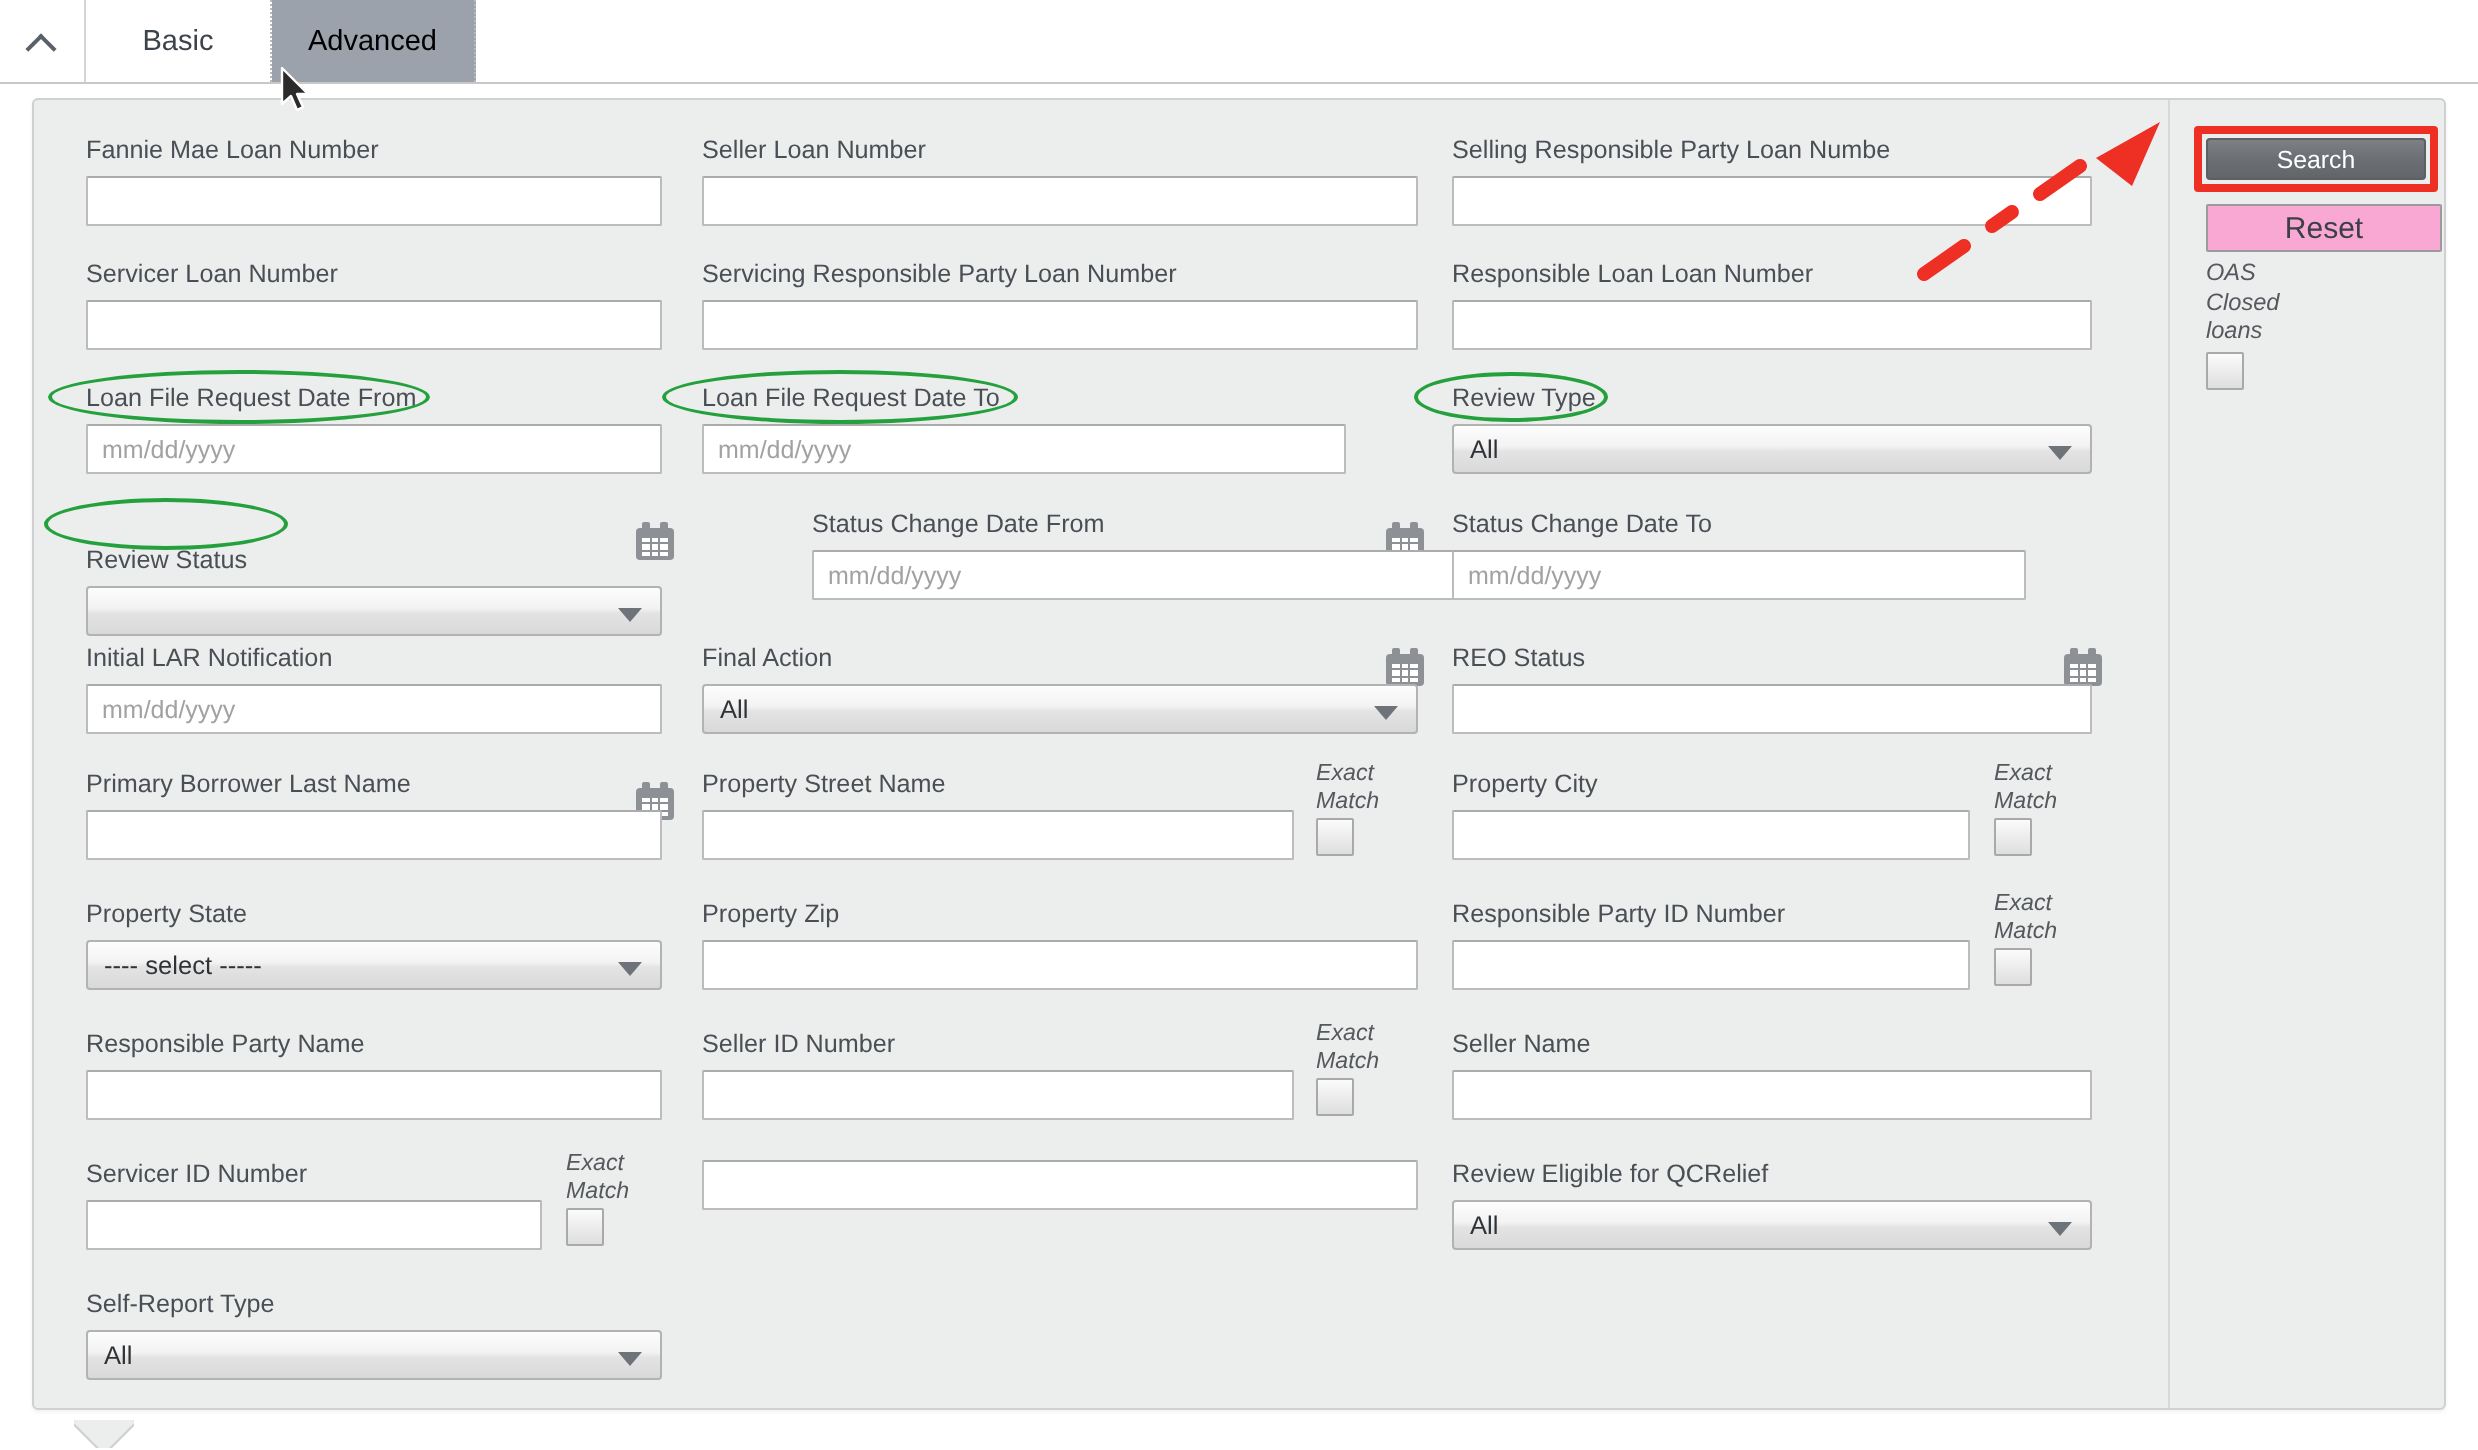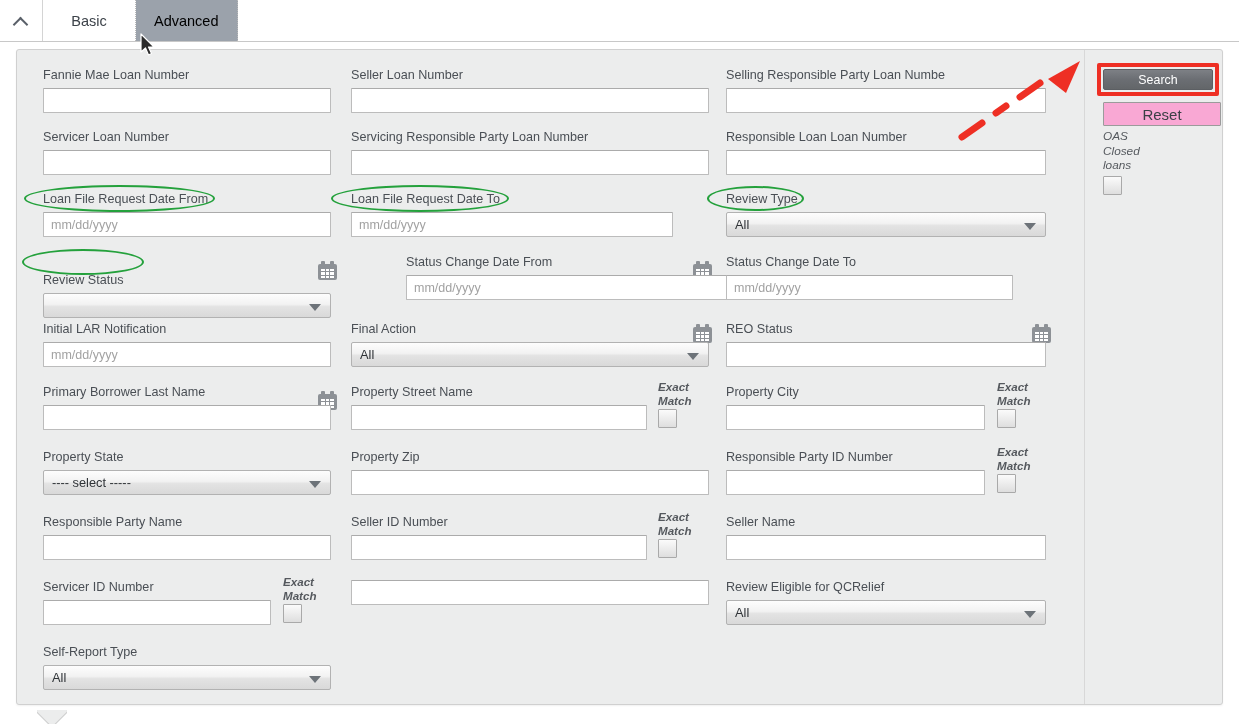--- a/index.html
+++ b/index.html
@@ -210,21 +210,20 @@
     grid-template-columns: repeat(3, 1fr);
     grid-template-rows: repeat(3, 1fr);
     gap: 1px;
   }
   .cal-icon .grid i { background: #ffffff; display: block; }
 
   
   .exact {
     position: absolute;
     width: 34px;
-    font-weight: bold;
   }
   .exact .em-txt {
     font-size: 11.6px;
     font-style: italic;
     color: #55595e;
     line-height: 13.5px;
   }
   .cbox {
     width: 19px; height: 19px;
     background: linear-gradient(to bottom, #fbfbfb, #dedede);

